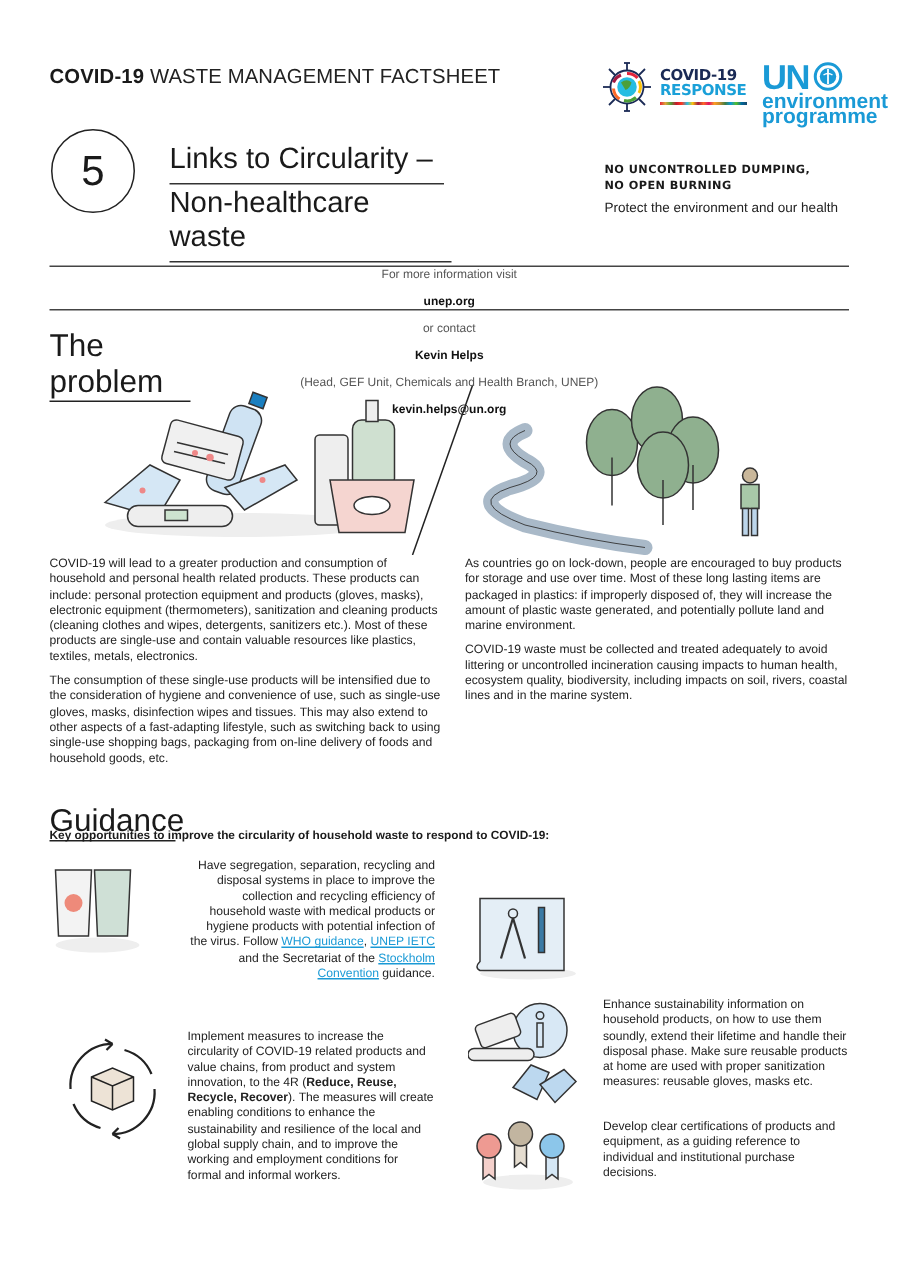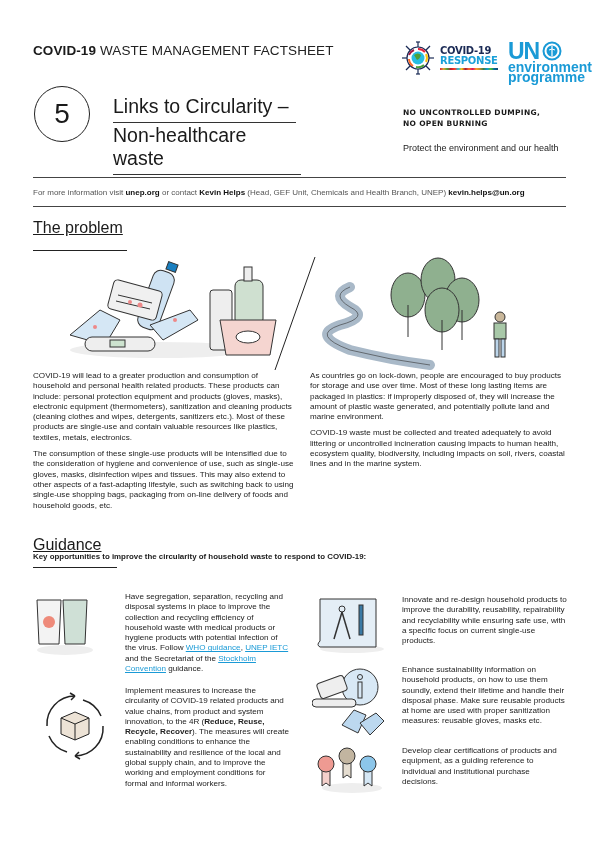--- a/index.html
+++ b/index.html
@@ -19,43 +19,43 @@
   .logo-covid .txt { font-family: "DejaVu Sans", sans-serif; font-weight: 700; font-size: 10px; line-height: 10px; letter-spacing: -0.3px; }
   .logo-covid .t1 { color: #1a2a55; }
   .logo-covid .t2 { color: #1aa0d8; }
   .logo-covid .stripe { height: 2px; margin-top: 2px; background: linear-gradient(90deg,#e5243b,#dda63a,#4c9f38,#c5192d,#ff3a21,#26bde2,#fcc30b,#a21942,#fd6925,#dd1367,#fd9d24,#bf8b2e,#3f7e44,#0a97d9,#56c02b,#00689d,#19486a); }
   .logo-unep { position: absolute; left: 508px; top: 40px; color: #1a9ad6; }
   .logo-unep .un { font-size: 23px; font-weight: 700; letter-spacing: -1px; display: flex; align-items: center; gap: 3px; line-height: 22px; }
   .logo-unep .sub { font-size: 14px; font-weight: 700; line-height: 10px; }
 
   .slogan { position: absolute; left: 403px; top: 107px; font-size: 8.5px; }
   .slogan .s1 { font-weight: 700; letter-spacing: 0.3px; line-height: 11px; font-family: "DejaVu Sans", sans-serif; font-size: 7.5px; }
-  .slogan .s3 { margin-top: 14px; font-size: 9px; color: #222; }
-
-  .contact-bar { position: absolute; left: 33px; top: 177px; width: 533px; height: 30px; border-top: 1.2px solid #444; border-bottom: 1.2px solid #444; display: flex; align-items: center; font-size: 8px; color: #555; white-space: nowrap; }
+  .slogan .s3 { margin-top: 4px; font-size: 9px; color: #222; }
+
+  .contact-bar { position: absolute; left: 33px; top: 177px; width: 533px; height: 30px; border-top: 1.2px solid #444; border-bottom: 1.2px solid #444; display: flex; align-items: center; font-size: 8px; color: #555; white-space: nowrap; flex-direction: column; }
   .contact-bar b { color: #111; }
 
-  .section-heading { position: absolute; left: 33px; font-size: 16px; font-weight: 500; padding-bottom: 13px; border-bottom: 1.4px solid #222; text-decoration: underline; }
+  .section-heading { position: absolute; left: 33px; font-size: 21px; font-weight: 500; padding-bottom: 0; border-bottom: 1.4px solid #222; }
   .h-problem { top: 219px; width: 94px; }
   .h-guidance { top: 536px; width: 84px; }
 
   .illus { position: absolute; left: 30px; top: 245px; width: 540px; height: 125px; }
 
   .para { position: absolute; font-size: 8.1px; line-height: 10.3px; color: #222; }
   .para p { margin-bottom: 6px; }
   .col-left { left: 33px; top: 371px; width: 262px; }
   .col-right { left: 310px; top: 371px; width: 262px; }
 
   .key-opps { position: absolute; left: 33px; top: 552px; font-size: 7.9px; font-weight: 700; }
 
   .gitem { position: absolute; display: flex; }
   .gitem .gicon { width: 90px; flex: none; }
   .gitem .gtext { font-size: 8.1px; line-height: 10.3px; color: #222; }
   .gitem a { color: #1a9ad6; text-decoration: underline; }
-  .g1 { left: 35px; top: 592px; }
+  .g1 { left: 35px; top: 572px; text-align: right; }
   .g1 .gtext { width: 165px; }
   .g2 { left: 35px; top: 686px; }
   .g2 .gtext { width: 165px; }
   .g3 { left: 312px; top: 595px; }
   .g3 .gtext { width: 165px; }
   .g4 { left: 312px; top: 665px; }
   .g4 .gtext { width: 165px; }
   .g5 { left: 312px; top: 746px; }
   .g5 .gtext { width: 165px; }
 </style>
@@ -225,21 +225,20 @@
 
 <div class="gitem g3">
   <svg class="gicon" width="90" height="60" viewBox="0 0 90 60">
     <ellipse cx="40" cy="54" rx="32" ry="4" fill="#eee"></ellipse>
     <path d="M8 4 h56 v48 h-56 q-4 -2 0 -6 z" fill="#e4eef6" stroke="#333"></path>
     <circle cx="30" cy="14" r="3" fill="none" stroke="#333"></circle>
     <line x1="30" y1="17" x2="22" y2="44" stroke="#333" stroke-width="1.5"></line>
     <line x1="30" y1="17" x2="38" y2="44" stroke="#333" stroke-width="1.5"></line>
     <rect x="47" y="10" width="4" height="30" fill="#3a7aa5" stroke="#333"></rect>
   </svg>
-  <div class="gtext">Innovate and re-design household products to improve the durability, reusability, repairability and recyclability while ensuring safe use, with a specific focus on current single-use products.</div>
 </div>
 
 <div class="gitem g4">
   <svg class="gicon" width="90" height="80" viewBox="0 0 90 80">
     <circle cx="48" cy="22" r="18" fill="#d8e8f5" stroke="#333"></circle>
     <circle cx="48" cy="12" r="2.5" fill="none" stroke="#333"></circle>
     <rect x="46" y="17" width="4" height="16" fill="none" stroke="#333"></rect>
     <rect x="6" y="14" width="28" height="16" rx="3" fill="#eee" stroke="#333" transform="rotate(-20 20 22)"></rect>
     <rect x="0" y="34" width="44" height="8" rx="4" fill="#eee" stroke="#333"></rect>
     <path d="M30 60 l12 -15 l12 5 l-8 18 z" fill="#bcd8ef" stroke="#333"></path>

